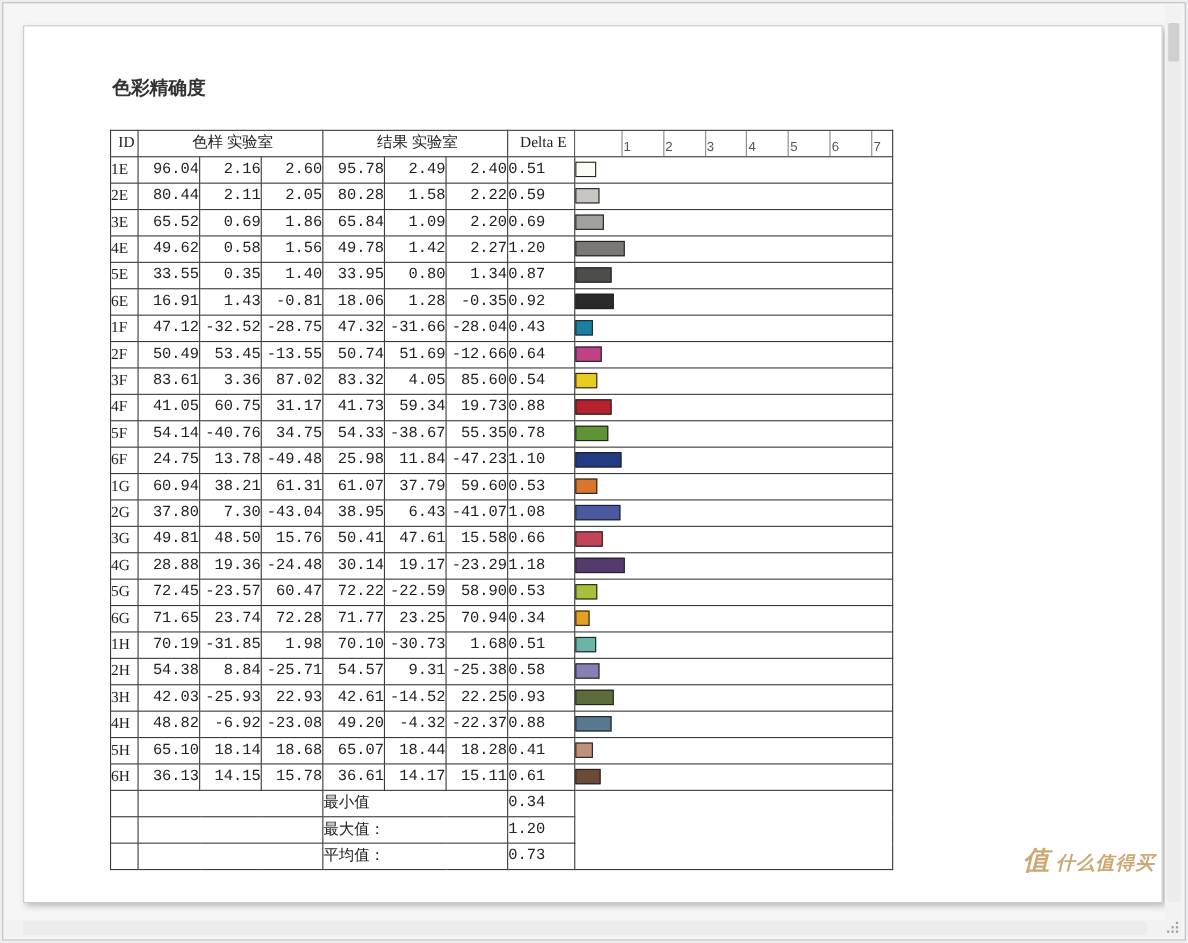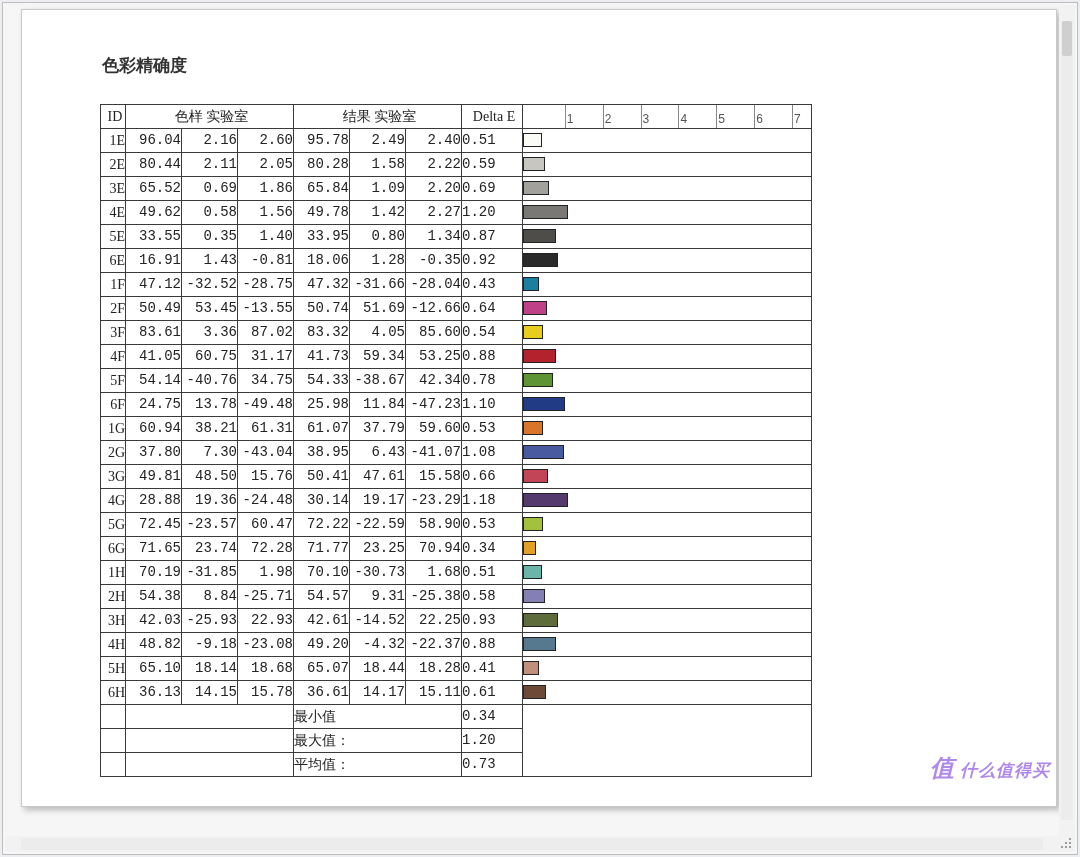--- a/index.html
+++ b/index.html
@@ -6,36 +6,36 @@
 .canvas-wrap{position:relative;width:1080px;height:857px;overflow:hidden}
 .scroll-outer{position:absolute;left:2px;top:2px;right:2px;bottom:2px;background:#f6f6f6;border:1px solid #bdbdbd}
 .scroll-v{position:absolute;right:2px;top:2px;bottom:18px;width:16px;background:#f2f2f2}
 .scroll-h{position:absolute;left:2px;right:18px;bottom:2px;height:16px;background:#f2f2f2}
 .scroll-track{position:absolute;background:#ececec}
 .scroll-v .scroll-track{left:2px;right:2px;top:16px;bottom:16px}
 .scroll-h .scroll-track{top:2px;bottom:2px;left:16px;right:16px}
 .scroll-thumb{background:#cfcfcf;border-radius:2px}
 .scroll-v .scroll-thumb{position:absolute;top:0;left:1px;right:1px;height:35px}
 .scroll-corner{position:absolute;right:2px;bottom:2px;width:16px;height:16px;background:#f2f2f2}
-.page{position:absolute;left:18px;top:6px;width:1034px;height:796px;background:#fff;border:1px solid #c9c9c9;box-shadow:3px 3px 6px rgba(0,0,0,0.25)}
+.page{position:absolute;left:18px;top:20px;width:1034px;height:796px;background:#fff;border:1px solid #c9c9c9;box-shadow:3px 3px 6px rgba(0,0,0,0.25)}
 .title{position:absolute;left:80px;top:44px;font-size:17px;font-weight:bold;color:#333}
 .tbl{border-collapse:collapse;position:absolute;left:78px;top:94px}
 .tbl th,.tbl td{border:1px solid #3a3a3a;padding:0;height:23px;line-height:23px;font-weight:normal;white-space:nowrap;vertical-align:middle}
 .tbl th{font-family:"SimSun","宋体",serif;text-align:center;padding-left:4px;background:#fff}
-.col-id{width:20px;text-align:right}
+.col-id{width:20px;text-align:left}
 .col-n{width:55px;text-align:right;padding-right:4px;font-family:"Consolas","Courier New",monospace}
 .col-de{width:56px;text-align:left;padding-right:6px;font-family:"Consolas","Courier New",monospace}
 .lab-hdr{padding-left:2px}
 .chart-col{width:284px;padding:0;position:relative}
 .chart-hdr{position:relative;height:23px}
 .chart-hdr .tick{position:absolute;top:0;bottom:0;border-left:1px solid #888;font-size:12px;font-family:"SimSun","Arial",sans-serif;color:#555;padding-left:1px;padding-top:3px}
 .bar-cell{position:relative;height:23px}
 .bar{position:absolute;left:0;top:4px;height:14px;border:1px solid #222;box-sizing:border-box}
 .summary-label{text-align:left;padding-left:4px;font-family:"SimSun","宋体",serif}
-.watermark{position:absolute;right:6px;bottom:22px;color:#6d28d9;opacity:.55;font-family:"Microsoft YaHei","SimHei",sans-serif;font-weight:bold;font-style:italic;letter-spacing:1px}
+.watermark{position:absolute;right:6px;bottom:22px;color:#a16207;opacity:.55;font-family:"Microsoft YaHei","SimHei",sans-serif;font-weight:bold;font-style:italic;letter-spacing:1px}
 .watermark .big{font-size:24px}
 .watermark .sm{font-size:17px}
 .grip{position:absolute;right:4px;bottom:4px;width:12px;height:12px}
 .grip .g{position:absolute;width:2px;height:2px;background:#9e9e9e}
 </style>
 </head>
 <body>
 
 <div class="canvas-wrap">
   <div class="scroll-outer">
@@ -198,36 +198,36 @@
                 </div>
               </td>
             </tr>
             <tr>
               <td class="col-id">4F</td>
               <td class="col-n">  41.05</td>
               <td class="col-n">  60.75</td>
               <td class="col-n">  31.17</td>
               <td class="col-n">  41.73</td>
               <td class="col-n">  59.34</td>
-              <td class="col-n">  53.25</td>
+              <td class="col-n">  19.73</td>
               <td class="col-de">0.88</td>
               <td class="chart-col">
                 <div class="bar-cell">
                   <div class="bar" style="width: 33.3227px; background: rgb(179, 34, 45);"></div>
                 </div>
               </td>
             </tr>
             <tr>
               <td class="col-id">5F</td>
               <td class="col-n">  54.14</td>
               <td class="col-n"> -40.76</td>
               <td class="col-n">  34.75</td>
               <td class="col-n">  54.33</td>
               <td class="col-n"> -38.67</td>
-              <td class="col-n">  42.34</td>
+              <td class="col-n">  55.35</td>
               <td class="col-de">0.78</td>
               <td class="chart-col">
                 <div class="bar-cell">
                   <div class="bar" style="width: 29.536px; background: rgb(94, 148, 52);"></div>
                 </div>
               </td>
             </tr>
             <tr>
               <td class="col-id">6F</td>
               <td class="col-n">  24.75</td>
@@ -374,21 +374,21 @@
               <td class="col-de">0.93</td>
               <td class="chart-col">
                 <div class="bar-cell">
                   <div class="bar" style="width: 35.216px; background: rgb(94, 107, 58);"></div>
                 </div>
               </td>
             </tr>
             <tr>
               <td class="col-id">4H</td>
               <td class="col-n">  48.82</td>
-              <td class="col-n">  -9.18</td>
+              <td class="col-n">  -6.92</td>
               <td class="col-n"> -23.08</td>
               <td class="col-n">  49.20</td>
               <td class="col-n">  -4.32</td>
               <td class="col-n"> -22.37</td>
               <td class="col-de">0.88</td>
               <td class="chart-col">
                 <div class="bar-cell">
                   <div class="bar" style="width: 33.3227px; background: rgb(86, 121, 143);"></div>
                 </div>
               </td>

